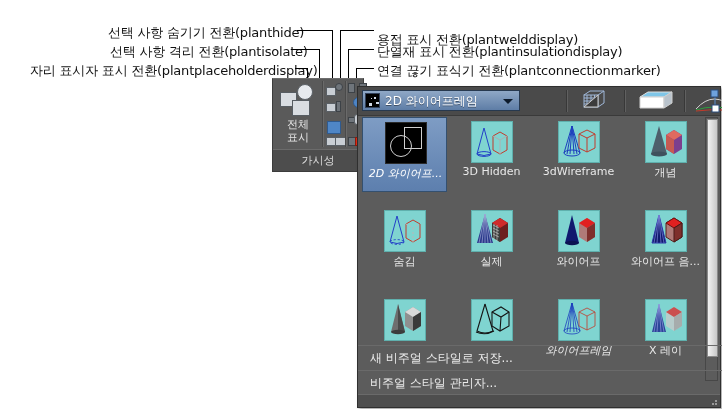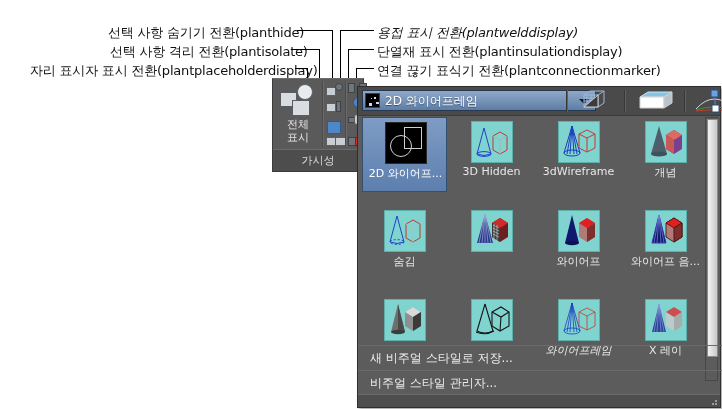--- a/index.html
+++ b/index.html
@@ -36,40 +36,40 @@
   .blue{background:#4f86c6;border-color:#2f5a8e;}
   .red{background:#e02b15;border-color:#8d1a0d;}
   .dark{background:#6f757b;border-color:#3d4247;}
 
   
   #vs{position:absolute;left:357px;top:86px;width:364px;height:322px;
     background:#5c5c5c;border:1px solid #2f2f2f;box-sizing:border-box;
     box-shadow:2px 2px 3px rgba(0,0,0,.35);}
   #vs-head{position:absolute;left:0;top:0;width:100%;height:28px;
     background:#4a4a4a;border-bottom:1px solid #3a3a3a;}
-  #vs-combo{position:absolute;left:4px;top:3px;width:234px;height:21px;
+  #vs-combo{position:absolute;left:4px;top:3px;width:158px;height:21px;
     background:linear-gradient(#8fa8c6,#5e7da6);border:1px solid #27394f;
     box-sizing:border-box;}
   #vs-combo .ci{position:absolute;left:2px;top:2px;width:15px;height:15px;
     background:#000;border:1px solid #30405a;box-sizing:border-box;overflow:hidden;}
   #vs-combo .ci b{position:absolute;background:#cfd8e6;}
   #vs-combo .ct{position:absolute;left:22px;top:2px;font-size:12px;color:#fff;
     line-height:16px;text-shadow:0 1px 0 rgba(0,0,0,.4);}
   #vs-combo .cv{position:absolute;right:6px;top:8px;width:0;height:0;
     border-left:5px solid transparent;border-right:5px solid transparent;
     border-top:5px solid #0d1a2b;}
   .hdr-btn{position:absolute;top:2px;width:52px;height:24px;}
   .hdr-sep{position:absolute;top:3px;width:1px;height:22px;background:#383838;
     border-right:1px solid #606060;}
 
   
   #vs-grid{position:absolute;left:0;top:28px;width:350px;height:268px;}
   .cell{position:absolute;width:85px;height:75px;}
   .cell.sel{background:linear-gradient(#7e9cc4,#5d7fae);border:1px solid #34506f;
-    box-sizing:border-box;}
+    box-sizing:border-box;font-style:italic;}
   .thumb{position:absolute;left:22px;top:4px;width:42px;height:42px;
     background:#7fd4d0;border:1px solid #5fb0ad;box-sizing:border-box;overflow:hidden;}
   .thumb.blk{background:#000;border-color:#2a2a2a;}
   .cap{position:absolute;left:0;top:48px;width:85px;text-align:center;
     font-size:11px;color:#e8e8e8;white-space:nowrap;overflow:hidden;
     text-overflow:ellipsis;}
   .cell.sel .cap{color:#fff;}
   .wirew{position:absolute;border:1px solid #cfcfcf;}
 
   
@@ -90,21 +90,21 @@
 </head>
 <body>
 
 <div>
   <div class="callout lbl-l" style="left:108px;top:24px;">선택 사항 숨기기 전환(planthide)</div>
   <div class="callout lbl-l" style="left:110px;top:43px;">선택 사항 격리 전환(plantisolate)</div>
   <div class="callout lbl-l" style="left:30px;top:62px;">자리 표시자 표시 전환(plantplaceholderdisplay)</div>
 </div>
 
 <div>
-  <div class="callout" style="left:377px;top:24px;font-style:italic;">용접 표시 전환(plantwelddisplay)</div>
+  <div class="callout" style="left:377px;top:31px;">용접 표시 전환(plantwelddisplay)</div>
   <div class="callout" style="left:377px;top:43px;">단열재 표시 전환(plantinsulationdisplay)</div>
   <div class="callout" style="left:377px;top:62px;">연결 끊기 표식기 전환(plantconnectionmarker)</div>
 </div>
 
 <div>
   <div class="leader h" style="left:297px;top:30px;width:36px;"></div>
   <div class="leader v" style="left:332px;top:30px;height:54px;"></div>
 
   <div class="leader h" style="left:291px;top:49px;width:29px;"></div>
   <div class="leader v" style="left:319px;top:49px;height:35px;"></div>
@@ -306,20 +306,21 @@
             <path d="M13 3 L7 32 M13 3 L10 32 M13 3 L13 32 M13 3 L16 32 M13 3 L19 32"></path>
           </g>
           <path d="M20 12 L28 7 L36 12 L36 26 L28 31 L20 26 Z" fill="#6d1f1f"></path>
           <path d="M20 12 L28 17 L36 12 L28 7 Z" fill="#cf2b2b"></path>
           <path d="M20 12 L28 17 L28 31 L20 26 Z" fill="#3a3a3a"></path>
           <g stroke="#d8d8d8" stroke-width="0.6">
             <path d="M21 14 L27 17 M21 17 L27 20 M21 20 L27 23 M21 23 L27 26 M22 13 L22 28 M25 14 L25 30"></path>
           </g>
         </svg>
       </div>
+      <div class="cap">실제</div>
     </div>
 
     <div class="cell" style="left:178px;top:91px;">
       <div class="thumb">
         <svg width="40" height="40" viewBox="0 0 40 40">
           <path d="M13 4 L6 32 L20 32 Z" fill="#10196e"></path>
           <ellipse cx="13" cy="32" rx="7" ry="2.2" fill="#0c1252"></ellipse>
           <path d="M20 12 L28 7 L36 12 L36 26 L28 31 L20 26 Z" fill="#b07a78"></path>
           <path d="M20 12 L28 17 L36 12 L28 7 Z" fill="#e02020"></path>
           <path d="M28 17 L36 12 L36 26 L28 31 Z" fill="#7e2f2c"></path>

